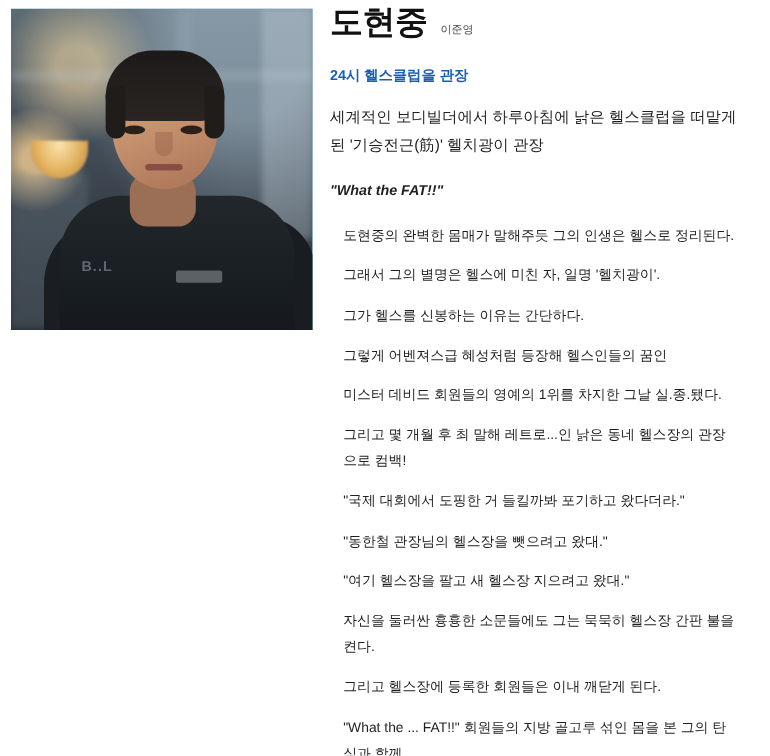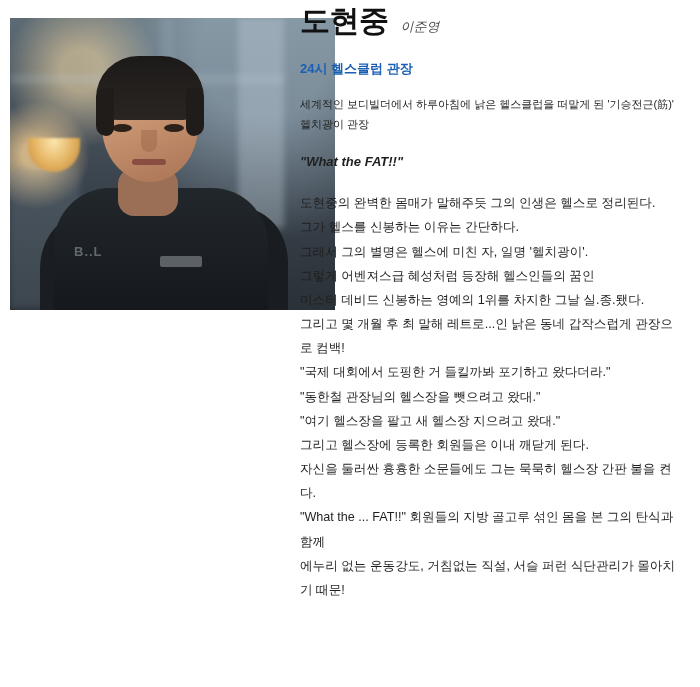--- a/index.html
+++ b/index.html
@@ -17,22 +17,22 @@
   .page {
     position: relative;
     width: 700px;
     height: 687px;
     background: #ffffff;
   }
   
   .portrait {
     position: absolute;
     left: 10px;
-    top: 18px;
-    width: 325px;
+    top: 8px;
+    width: 274px;
     height: 292px;
     overflow: hidden;
     background: #0369a1;
   }
   .portrait .photo {
     position: absolute;
     inset: 0;
     background:
       radial-gradient(circle at 22% 18%, rgba(255,226,170,0.55) 0 6%, rgba(255,226,170,0.0) 22%),
       radial-gradient(circle at 8% 47%, rgba(255,214,150,0.75) 0 4%, rgba(255,214,150,0.0) 16%),
@@ -179,51 +179,50 @@
     padding-top: 2px;
   }
   .char-name {
     font-size: 30px;
     font-weight: bold;
     color: #111111;
     letter-spacing: -0.5px;
     line-height: 1.25;
   }
   .actor-name {
-    font-size: 13px;
+    font-size: 10px;
     color: #4a4a4a;
-    font-style: italic;
   }
   .role {
     margin-top: 20px;
     font-size: 13px;
     font-weight: bold;
     color: #1a5fb4;
   }
   .summary {
     margin-top: 16px;
-    font-size: 11px;
+    font-size: 14px;
     line-height: 1.85;
     color: #1f1f1f;
   }
   .quote {
     margin-top: 20px;
     font-size: 13px;
     font-style: italic;
     font-weight: bold;
     color: #1f1f1f;
   }
   .body-copy {
     margin-top: 22px;
     font-size: 12.6px;
     line-height: 1.92;
     color: #1f1f1f;
   }
   .body-copy p {
-    margin: 0;
+    margin: 12px;
   }
 </style>
 </head>
 <body>
 
 <div class="page">
 
   <div class="portrait">
     <div class="photo">
       <div class="bg-bar b1"></div>
@@ -251,36 +250,36 @@
       <div class="hair-side r"></div>
     </div>
   </div>
 
   <div class="content">
     <div class="name-row">
       <div class="char-name">도현중</div>
       <div class="actor-name">이준영</div>
     </div>
 
-    <div class="role">24시 헬스클럽 관장</div>
+    <div class="role">24시 헬스클럽을 관장</div>
 
     <div class="summary">세계적인 보디빌더에서 하루아침에 낡은 헬스클럽을 떠맡게 된 '기승전근(筋)' 헬치광이 관장</div>
 
     <div class="quote">"What the FAT!!"</div>
 
     <div class="body-copy">
         <p>도현중의 완벽한 몸매가 말해주듯 그의 인생은 헬스로 정리된다.</p>
+        <p>그래서 그의 별명은 헬스에 미친 자, 일명 '헬치광이'.</p>
         <p>그가 헬스를 신봉하는 이유는 간단하다.</p>
-        <p>그래서 그의 별명은 헬스에 미친 자, 일명 '헬치광이'.</p>
         <p>그렇게 어벤져스급 혜성처럼 등장해 헬스인들의 꿈인</p>
-        <p>미스터 데비드 신봉하는 영예의 1위를 차지한 그날 실.종.됐다.</p>
-        <p>그리고 몇 개월 후 최 말해 레트로...인 낡은 동네 갑작스럽게 관장으로 컴백!</p>
+        <p>미스터 데비드 회원들의 영예의 1위를 차지한 그날 실.종.됐다.</p>
+        <p>그리고 몇 개월 후 최 말해 레트로...인 낡은 동네 헬스장의 관장으로 컴백!</p>
         <p>"국제 대회에서 도핑한 거 들킬까봐 포기하고 왔다더라."</p>
         <p>"동한철 관장님의 헬스장을 뺏으려고 왔대."</p>
         <p>"여기 헬스장을 팔고 새 헬스장 지으려고 왔대."</p>
+        <p>자신을 둘러싼 흉흉한 소문들에도 그는 묵묵히 헬스장 간판 불을 켠다.</p>
         <p>그리고 헬스장에 등록한 회원들은 이내 깨닫게 된다.</p>
-        <p>자신을 둘러싼 흉흉한 소문들에도 그는 묵묵히 헬스장 간판 불을 켠다.</p>
         <p>"What the ... FAT!!" 회원들의 지방 골고루 섞인 몸을 본 그의 탄식과 함께</p>
         <p>에누리 없는 운동강도, 거침없는 직설, 서슬 퍼런 식단관리가 몰아치기 때문!</p>
       </div>
   </div>
 
 </div>
 
 </body></html>

